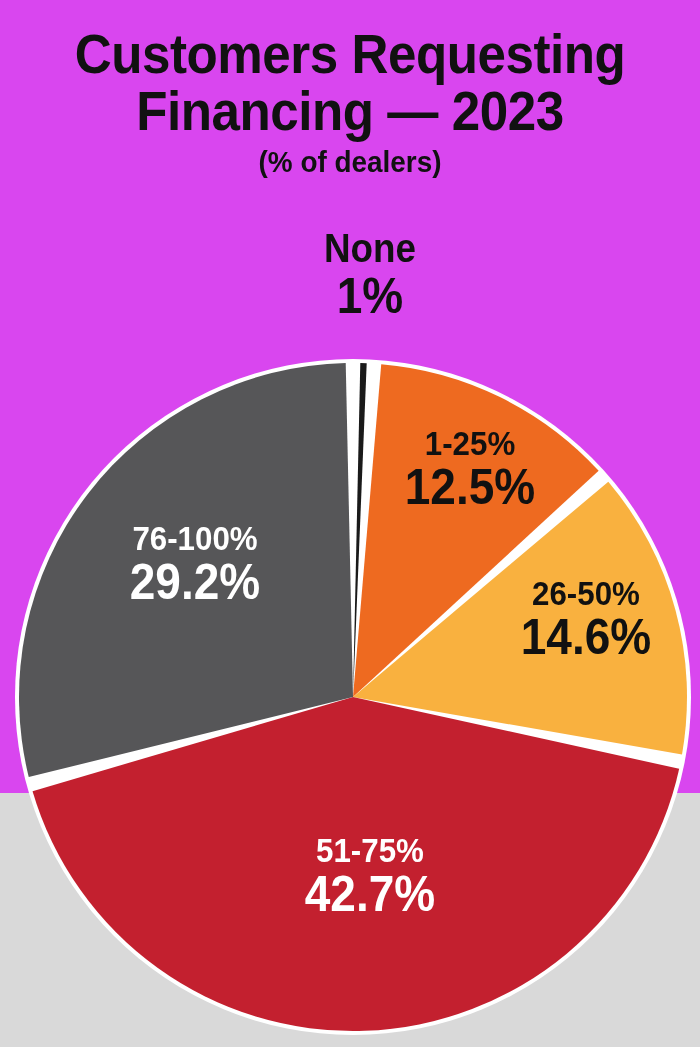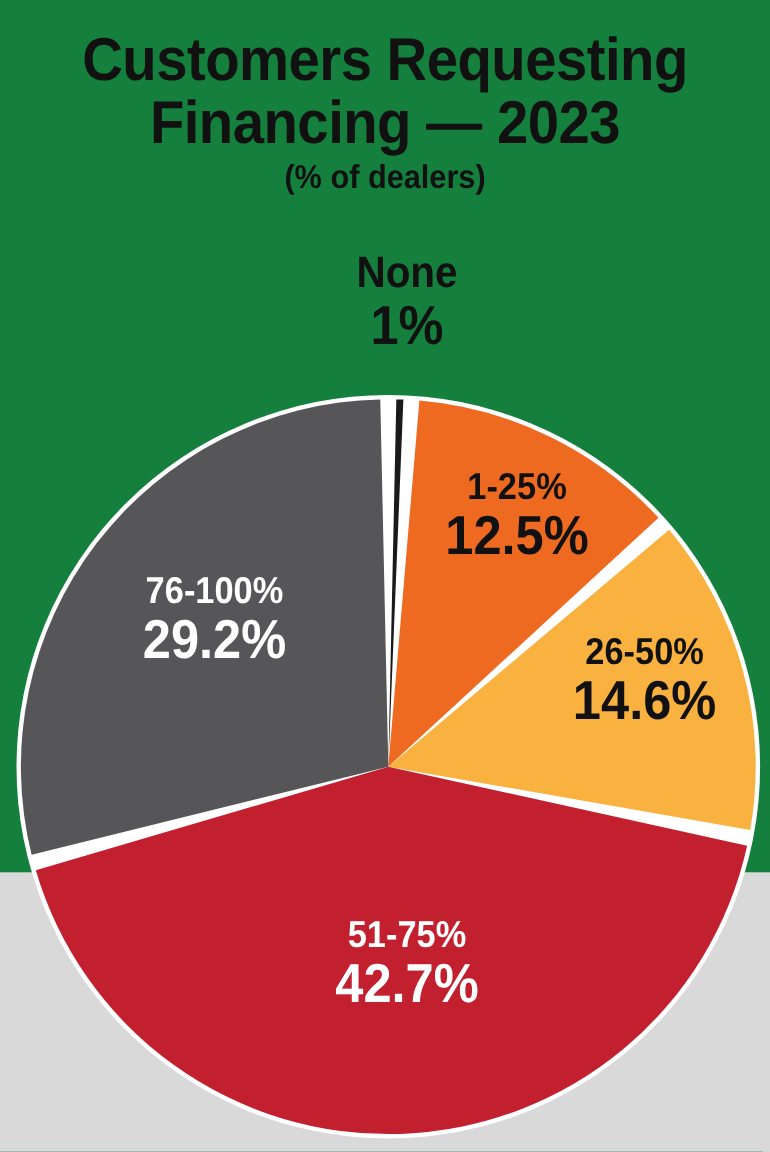--- a/index.html
+++ b/index.html
@@ -13,21 +13,21 @@
     background: #d9d9d9;
     font-family: "Liberation Sans", sans-serif;
     overflow: hidden;
     position: relative;
   }
   #chart-root {
     position: absolute;
     left: 0; top: 0;
     width: 700px;
     height: 793px;
-    background: #15803d;
+    background: #d946ef;
   }
 
   
   .header {
     position: absolute;
     left: 0;
     top: 26px;
     width: 700px;
     text-align: center;
   }

